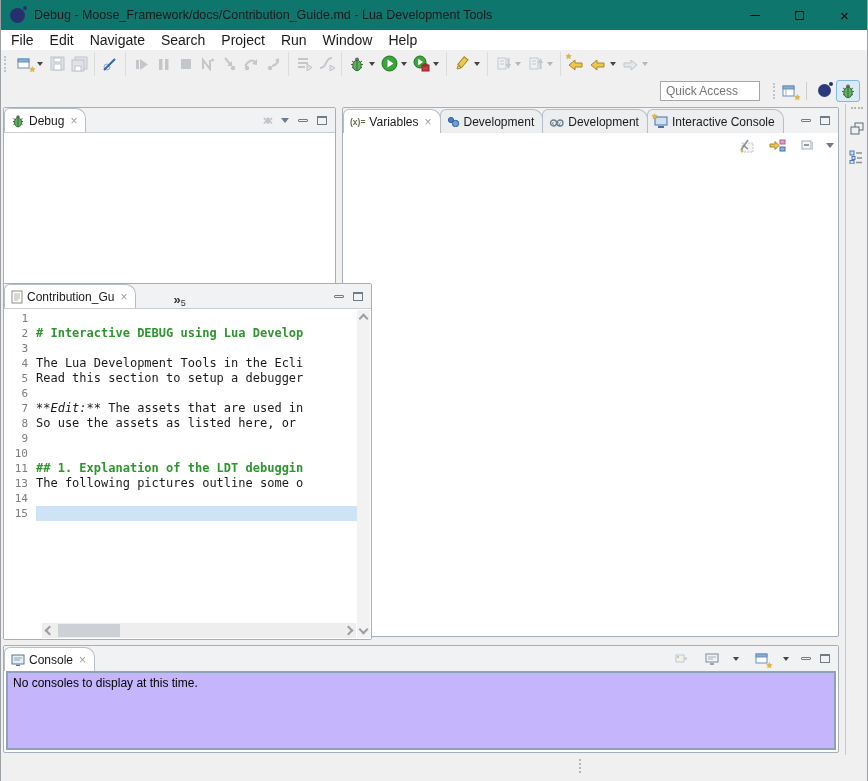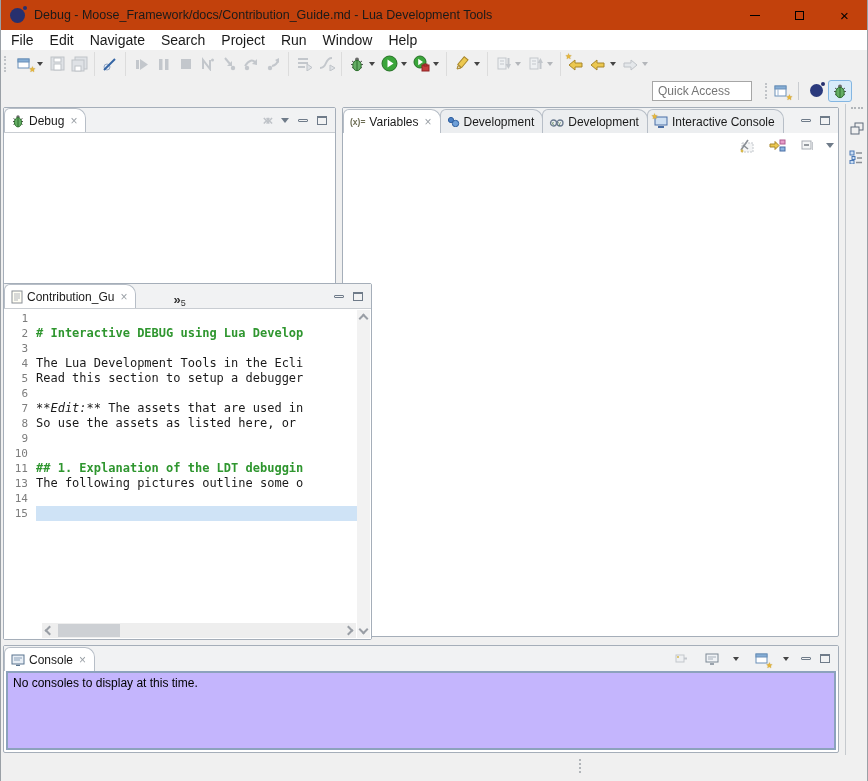--- a/index.html
+++ b/index.html
@@ -1,21 +1,21 @@
 <!DOCTYPE html>
 <html><head>
 <meta charset="utf-8">
 <style>
   html,body{margin:0;padding:0;background:#d4d4d4;}
   *{box-sizing:border-box;}
   #win{position:relative;width:868px;height:781px;background:#f0f0f0;
        font-family:"Liberation Sans","DejaVu Sans",sans-serif;color:#1a1a1a;
        box-shadow:inset 0 0 0 1px #9aa0a6;overflow:hidden;}
   
-  #titlebar{position:absolute;left:1px;top:0;right:1px;height:30px;background:#c2410c;
+  #titlebar{position:absolute;left:1px;top:0;right:1px;height:30px;background:#0f766e;
             display:flex;align-items:center;}
   .lua-logo{width:15px;height:15px;border-radius:50%;background:#27306e;position:relative;margin-left:9px;flex:none;}
   .lua-logo::after{content:"";position:absolute;width:4px;height:4px;border-radius:50%;background:#27306e;top:-2px;right:-2px;}
   #title-text{font-size:12.5px;margin-left:9px;white-space:nowrap;}
   #win-controls{margin-left:auto;display:flex;height:100%;}
   .wbtn{width:45px;height:100%;display:flex;align-items:center;justify-content:center;color:#000;}
   .w-min-glyph{width:10px;height:1px;background:#000;}
   .w-max-glyph{width:9px;height:9px;border:1px solid #000;}
   .w-close-glyph{font-size:15px;line-height:1;}
   
@@ -27,21 +27,21 @@
             display:flex;align-items:center;}
   .tgroup{display:flex;align-items:center;height:24px;padding:0 4px;border-left:1px solid #dcdcdc;}
   .tgroup.first{border-left:none;}
   .grip{width:3px;height:16px;border-left:2px dotted #c0c3c7;margin:0 3px;flex:none;}
   .icn{width:22px;height:22px;display:flex;align-items:center;justify-content:center;position:relative;flex:none;}
   .dd{width:0;height:0;border:3.5px solid transparent;border-top:4px solid #444;margin:4px 3px 0 1px;flex:none;}
   .dd.dis{border-top-color:#b3b6ba;}
   .star{position:absolute;font-size:8px;color:#e7b73c;text-shadow:0 0 1px #a8862a;line-height:1;}
   
   #toolbar2{position:absolute;left:1px;top:77px;right:1px;height:27px;background:#f0f0f0;
-            display:flex;align-items:center;justify-content:flex-end;padding-right:15px;}
+            display:flex;align-items:center;justify-content:flex-end;padding-right:7px;}
   #quick-access{width:100px;height:20px;border:1px solid #a6a6a6;background:#fff;color:#757575;
                 font-size:12px;display:flex;align-items:center;padding-left:5px;margin-right:10px;}
   .vsep{width:1px;height:18px;background:#c9ccd0;margin:0 5px;}
   .persp-toggle{display:flex;align-items:center;justify-content:center;width:24px;height:22px;border-radius:3px;}
   .persp-toggle.active{background:#d9ebf9;border:1px solid #84b6e2;}
   
   .view{position:absolute;background:#fff;border:1px solid #a5aeb9;border-radius:2px;}
   .view-header{height:25px;background:#f1f2f3;border-bottom:1px solid #c9cdd2;display:flex;align-items:flex-end;}
   .tabs{display:flex;align-items:flex-end;height:100%;}
   .tab{display:flex;align-items:center;gap:4px;height:24px;padding:0 8px 0 6px;font-size:12px;

